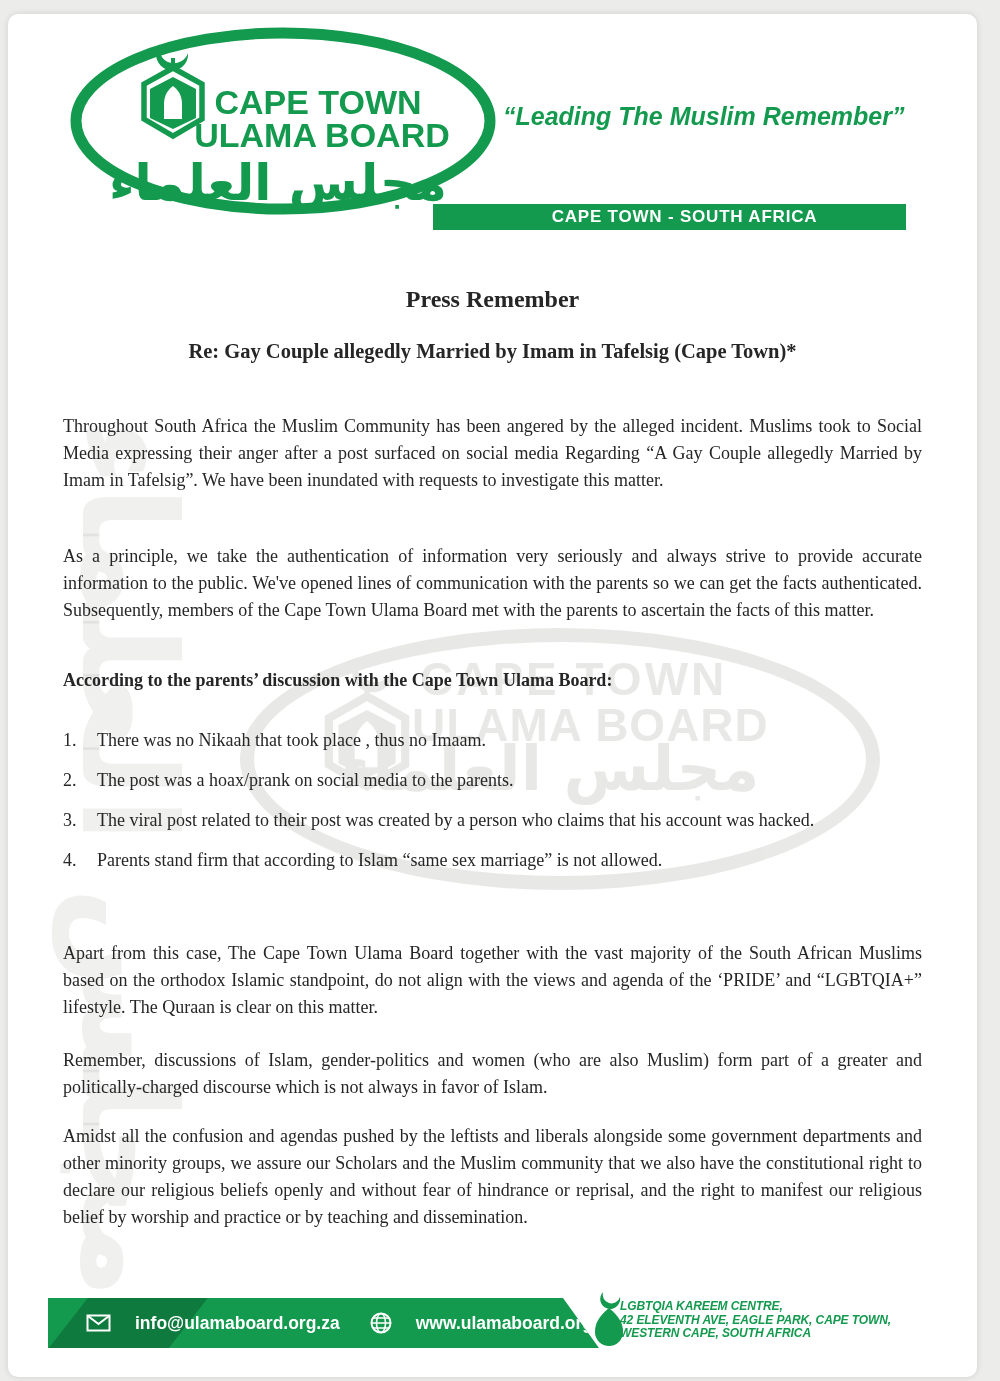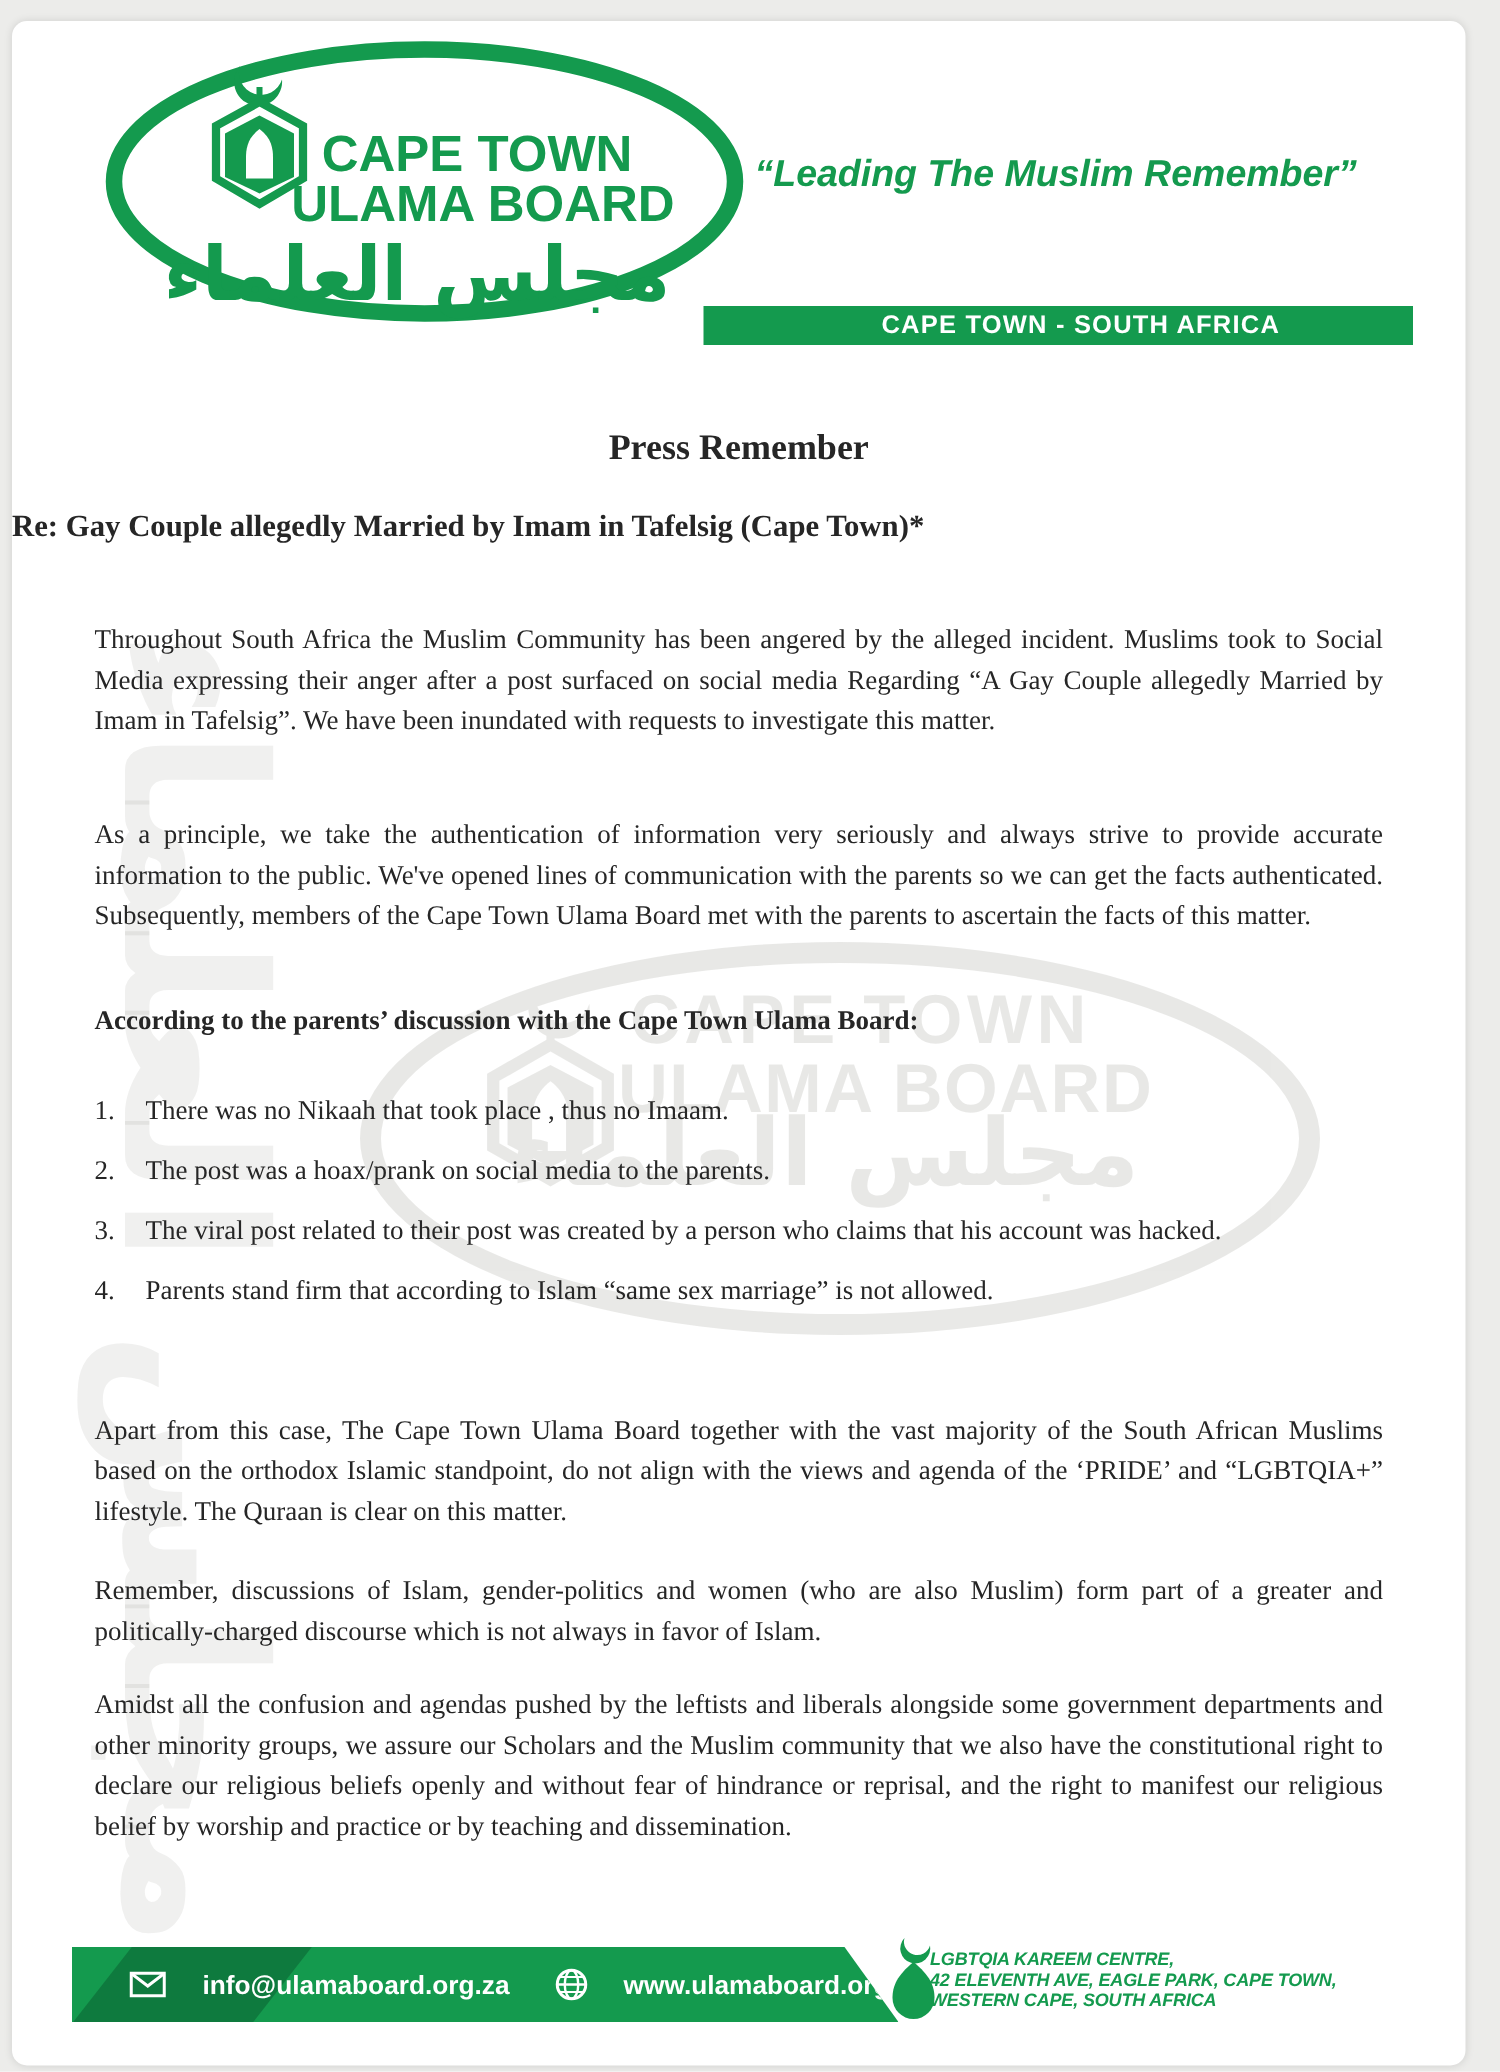--- a/index.html
+++ b/index.html
@@ -19,21 +19,20 @@
     background:var(--color-paper);border-radius:10px;
     box-shadow:0 0 6px rgba(0,0,0,.12);
     overflow:hidden;
   }
   
   .loc-bar{
     position:absolute;left:425px;top:190px;width:473px;height:26px;
     background:var(--color-green);
     display:flex;align-items:center;justify-content:center;
     padding-left:30px;
-    margin-left:36px;
   }
   .loc-bar span{
     color:#fff;font-family:"Liberation Sans",sans-serif;font-weight:bold;
     font-size:17px;letter-spacing:.8px;white-space:nowrap;
   }
   .logo-svg{position:absolute;left:52px;top:12px;}
   .tagline{
     position:absolute;left:495px;top:88px;width:420px;
     color:var(--color-green);font-family:"Liberation Sans",sans-serif;
     font-weight:bold;font-style:italic;font-size:25px;white-space:nowrap;
@@ -53,21 +52,21 @@
     text-align:center;transform:rotate(90deg);
     font-family:"DejaVu Sans",sans-serif;font-weight:bold;font-size:130px;letter-spacing:12px;
     color:rgba(110,110,95,.10);pointer-events:none;white-space:nowrap;
   }
   
   .doc-title{
     position:absolute;left:0;top:272px;width:100%;text-align:center;
     font-weight:bold;font-size:24px;color:var(--color-ink);
   }
   .doc-subject{
-    position:absolute;left:0;top:326px;width:100%;text-align:left;
+    position:absolute;left:0;top:326px;width:100%;text-align:center;
     font-weight:bold;font-size:20.5px;color:var(--color-ink);
   }
   .para{
     position:absolute;left:55px;width:859px;
     font-size:18px;line-height:27px;color:var(--color-ink);
     text-align:justify;
   }
   .p1{top:399px;} .p2{top:529px;} .p3{top:926px;} .p4{top:1033px;} .p5{top:1109px;}
   .list-heading{
     position:absolute;left:55px;top:656px;width:859px;

